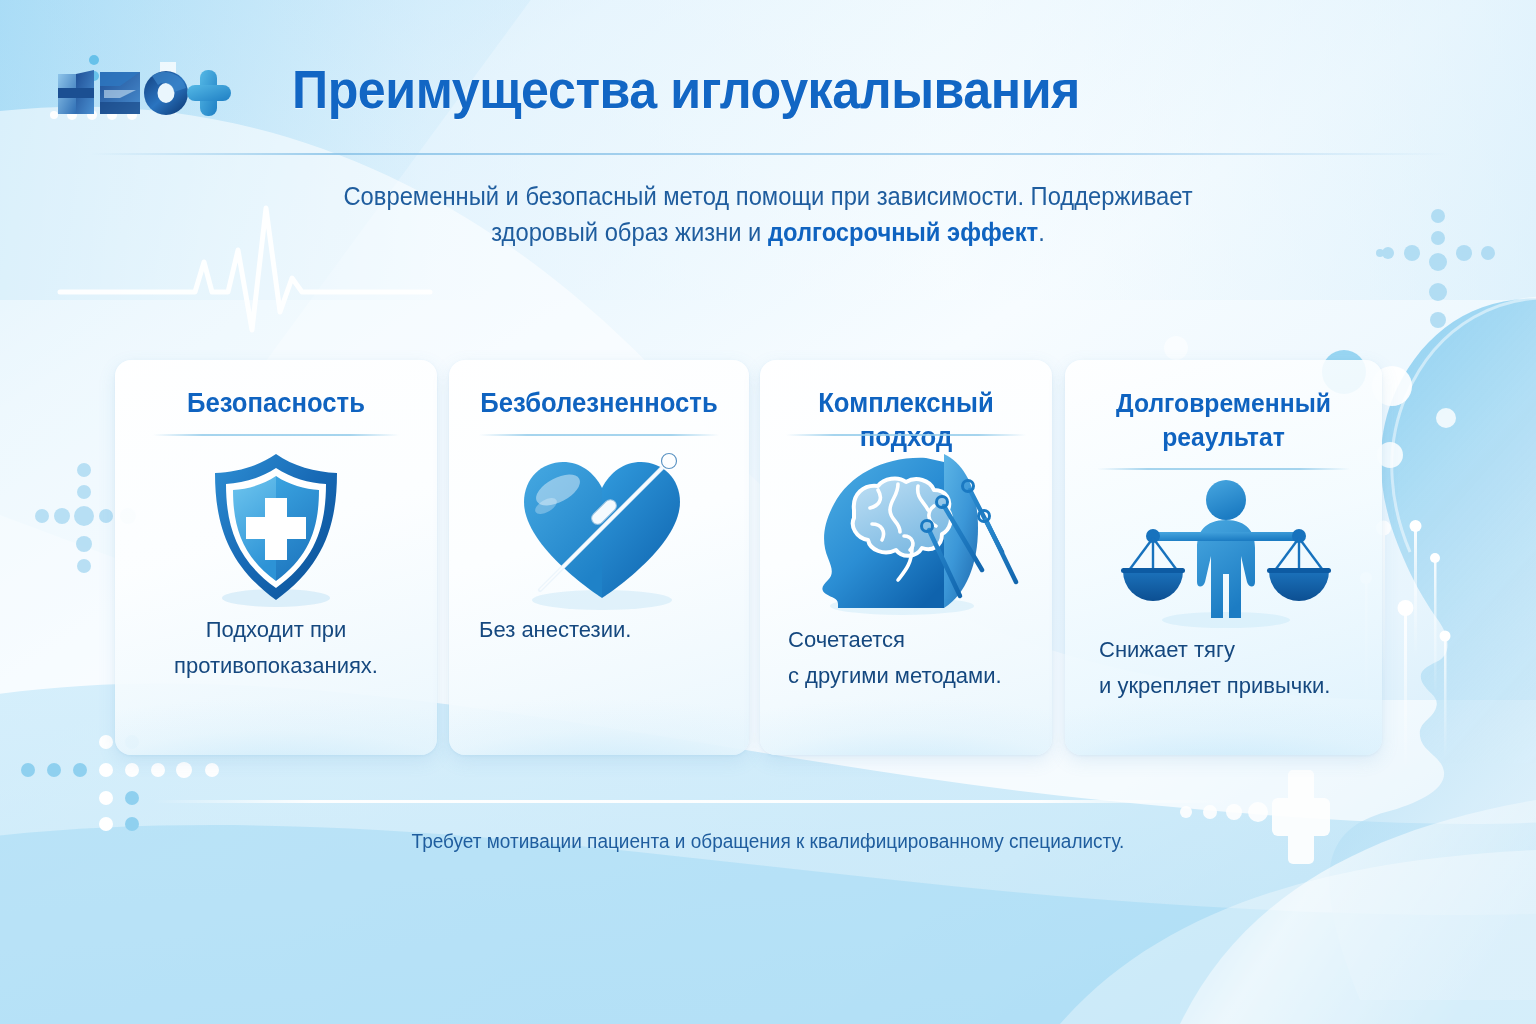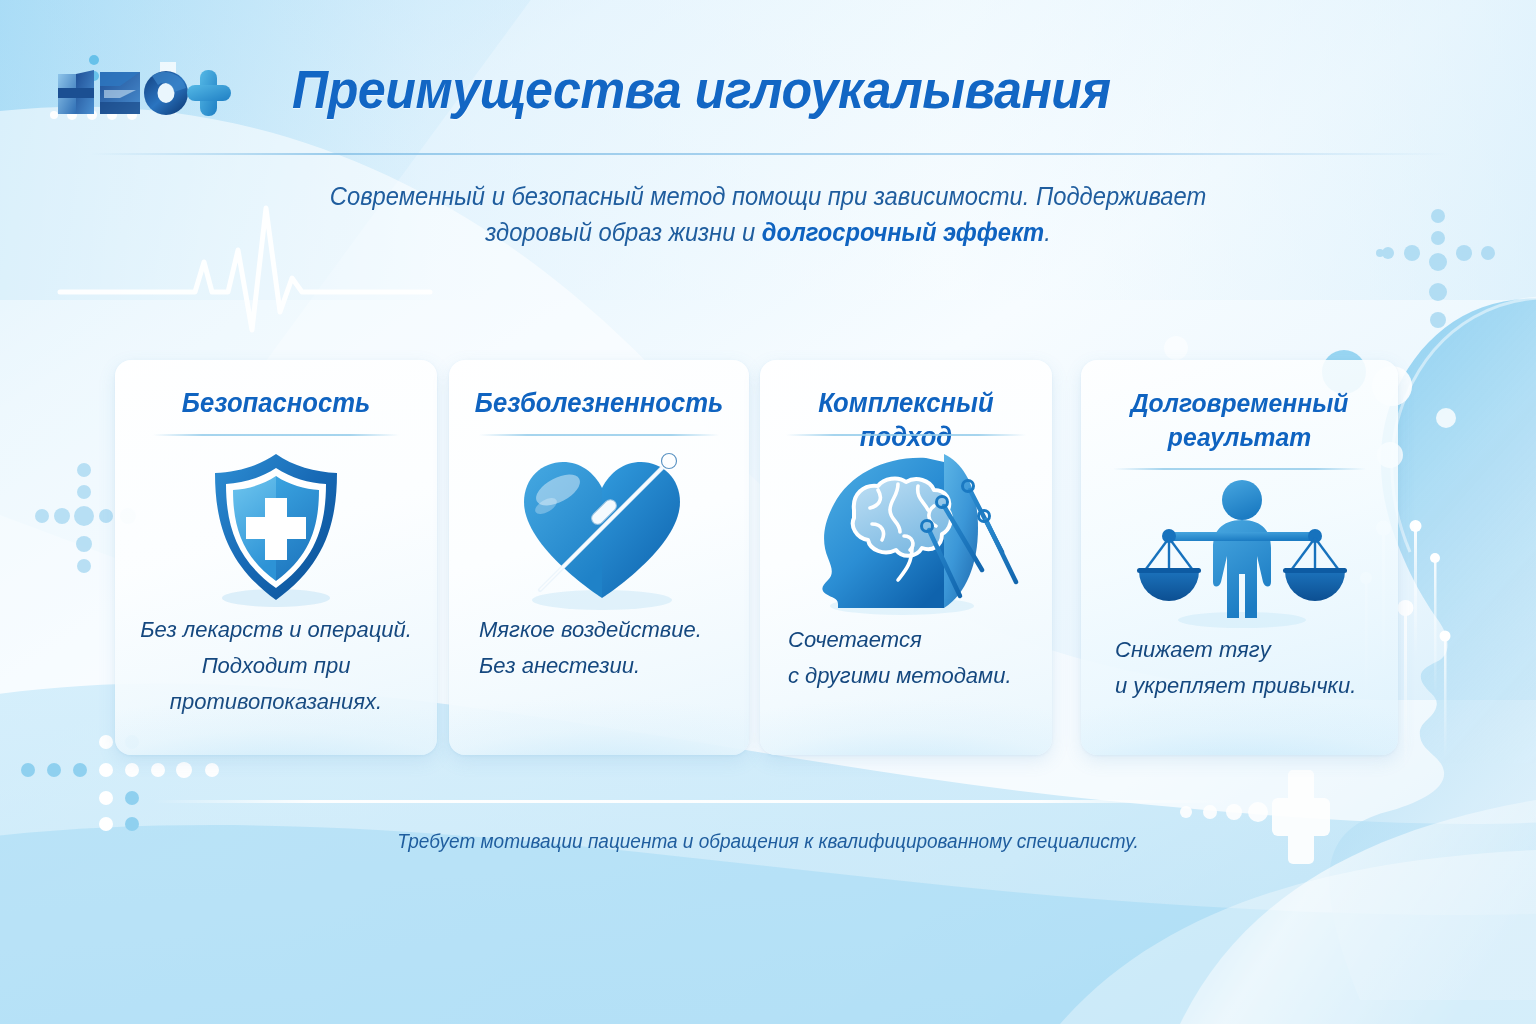--- a/index.html
+++ b/index.html
@@ -4,21 +4,21 @@
 <style>
   * { margin:0; padding:0; box-sizing:border-box; }
   html,body { width:1536px; height:1024px; overflow:hidden; }
   body {
     font-family:"Liberation Sans", sans-serif;
     background:#eaf6fd;
     position:relative;
   }
 
   
-  #stage { position:absolute; inset:0; width:1536px; height:1024px; overflow:hidden;font-style:italic; }
+  #stage { position:absolute; inset:0; width:1536px; height:1024px; overflow:hidden; }
   .bg-svg { position:absolute; inset:0; width:1536px; height:1024px; }
 
   
   .header { position:absolute; left:0; top:0; width:1536px; height:160px; }
   .logo { position:absolute; left:48px; top:52px; width:200px; height:72px; }
   .page-title {
     position:absolute; left:292px; top:58px;
     font-size:54px; font-weight:bold;
     color:#1266c4;
     letter-spacing:-0.5px;
@@ -54,21 +54,21 @@
   }
   .card::after{
     content:""; position:absolute; left:0; right:0; bottom:0; height:120px;
     background:radial-gradient(ellipse 130% 90% at 50% 120%, rgba(178,224,248,0.55) 0%, rgba(205,235,250,0.20) 45%, rgba(255,255,255,0) 75%);
     pointer-events:none;
   }
   .card.c1 { left:103px; width:322px; }
   .card.c2 { left:437px; width:300px; }
   .card.c3 { left:748px; width:292px; }
   .card.c4 { left:1053px; width:317px;
-    background:linear-gradient(165deg, rgba(255,255,255,0.90) 0%, rgba(245,252,255,0.86) 45%, rgba(222,242,253,0.80) 100%);margin-left:16px; }
+    background:linear-gradient(165deg, rgba(255,255,255,0.90) 0%, rgba(245,252,255,0.86) 45%, rgba(222,242,253,0.80) 100%); }
 
   .card-title {
     position:absolute; left:0; right:0; top:26px;
     text-align:center;
     font-size:27px; font-weight:bold; line-height:34px;
     color:#0f63c0;
     transform:scaleX(0.95);
     padding:0 10px;
   }
   .card.c4 .card-title { font-size:26px; }
@@ -367,21 +367,20 @@
           <path d="M75 20 C 60 30 42 35 25 36 C 25 80 37 113 75 140 C 113 113 125 80 125 36 C 108 35 90 30 75 20 Z" fill="#ffffff"></path>
 
           <path d="M75 28 C 62 37 46 41 32 42 C 32 80 42 109 75 133 L 75 28 Z" fill="url(#shInL)"></path>
 
           <path d="M75 28 C 88 37 104 41 118 42 C 118 80 108 109 75 133 L 75 28 Z" fill="url(#shInR)"></path>
 
           <path d="M64 50 L86 50 L86 69 L105 69 L105 91 L86 91 L86 112 L64 112 L64 91 L45 91 L45 69 L64 69 Z" fill="#ffffff"></path>
         </svg>
       </div>
       <div class="card-body">
-        <div>Без лекарств и операций.</div>
         <div>Подходит при</div>
         <div>противопоказаниях.</div>
       </div>
     </div>
 
     <div class="card c2">
       <div class="card-title">Безболезненность</div>
       <div class="title-rule"></div>
       <div class="card-icon">
         <svg viewBox="0 0 190 165" width="190" height="165">
@@ -412,21 +411,20 @@
           <line x1="34" y1="142" x2="158" y2="18" stroke="url(#ndl)" stroke-width="4.2" stroke-linecap="round"></line>
           <line x1="34" y1="142" x2="158" y2="18" stroke="#ffffff" stroke-width="1.6" opacity="0.8"></line>
 
           <rect x="83" y="58" width="30" height="12" rx="6" fill="#f4fafe" stroke="#9ec6e2" stroke-width="1" transform="rotate(-45 98 64)"></rect>
 
           <circle cx="163" cy="13" r="7.5" fill="none" stroke="#ffffff" stroke-width="3.4"></circle>
           <circle cx="163" cy="13" r="7.5" fill="none" stroke="#5d95c4" stroke-width="1.2"></circle>
         </svg>
       </div>
       <div class="card-body">
-        <div>Мягкое воздействие.</div>
         <div>Без анестезии.</div>
       </div>
     </div>
 
     <div class="card c3">
       <div class="card-title">Комплексный подход</div>
       <div class="title-rule"></div>
       <div class="card-icon">
         <svg viewBox="0 0 235 170" width="235" height="170">
           <defs>

